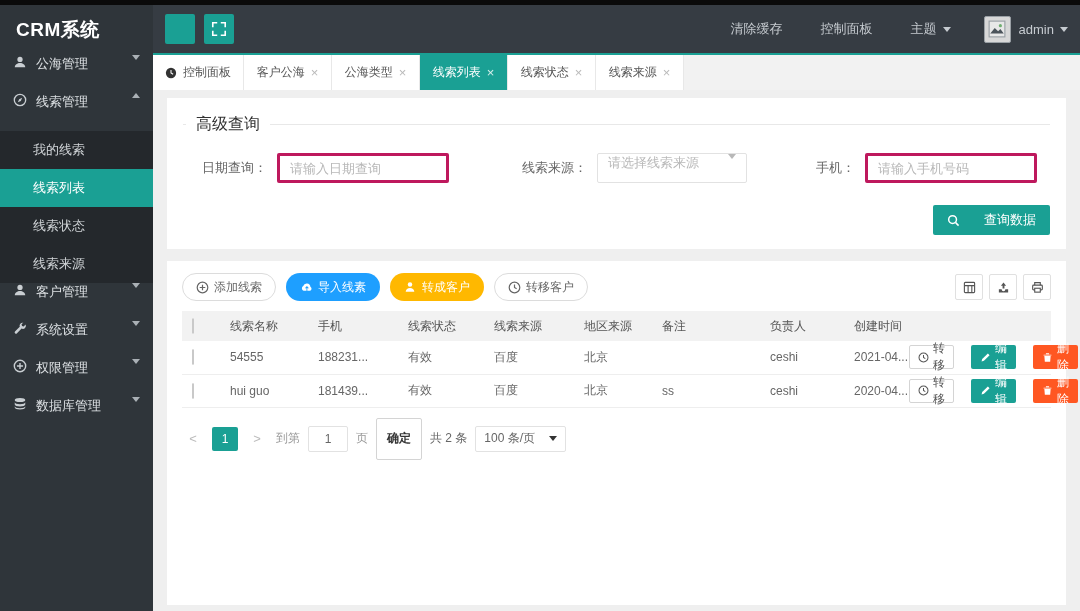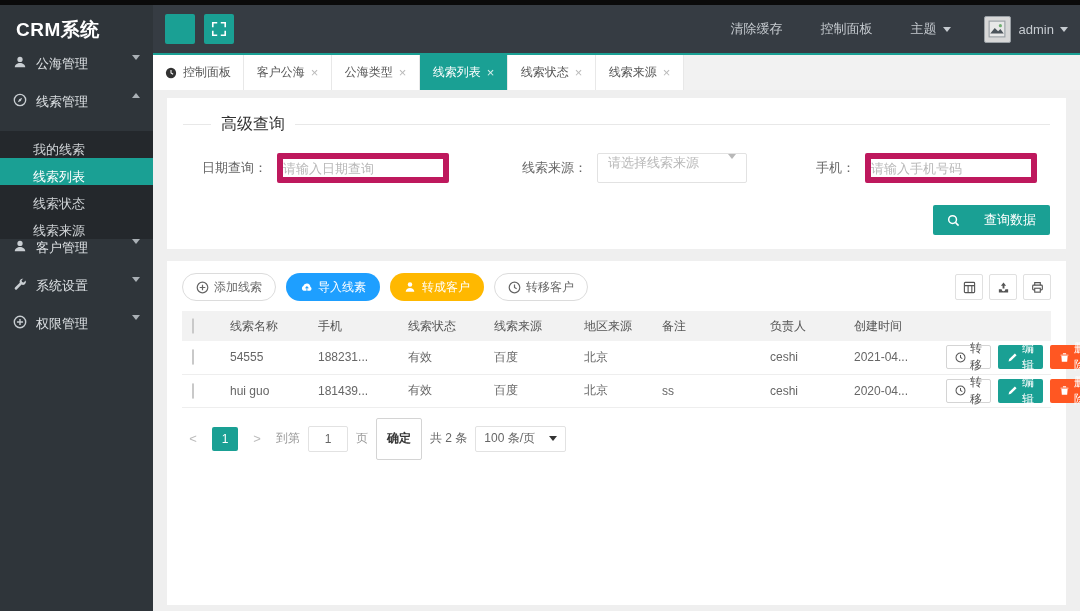--- a/index.html
+++ b/index.html
@@ -11,21 +11,21 @@
   
   .sidebar { width:153px; background:#2F353A; flex-shrink:0; display:flex; flex-direction:column; }
   .logo { height:50px; line-height:50px; padding-left:16px; color:#fff; font-size:19px; font-weight:bold; letter-spacing:.5px; }
   .menu-item { height:38px; display:flex; padding:0 13px; color:#dde1e4; font-size:13px; cursor:pointer; }
   .menu-item .mi-icon { width:14px; height:14px; margin-right:9px; flex-shrink:0; color:#c9ced2; }
   .menu-item .mi-label { flex:1; }
   .caret { width:0; height:0; border-left:4px solid transparent; border-right:4px solid transparent; }
   .caret.down { border-top:5px solid #aab0b5; }
   .caret.up { border-bottom:5px solid #aab0b5; }
   .submenu { background:#24282C; }
-  .submenu-item { height:27px; line-height:38px; padding-left:33px; color:#d2d6d9; font-size:13px; cursor:pointer; }
+  .submenu-item { height:38px; line-height:38px; padding-left:33px; color:#d2d6d9; font-size:13px; cursor:pointer; }
   .submenu-item.active { background:#1AA094; color:#fff; }
 
   
   .main { flex:1; display:flex; flex-direction:column; min-width:0; }
   .header { height:50px; background:#363C43; border-bottom:2px solid #1AA094; display:flex; align-items:center; padding:12px 12px; flex-shrink:0; }
   .sq-btn { width:30px; height:30px; background:#1AA094; border:none; border-radius:2px; margin-right:9px;
     display:flex; align-items:center; justify-content:center; flex-direction:column; cursor:pointer; color:#fff; }
   .sq-btn .bar { width:16px; height:2px; background:#fff; margin:2px 0; border-radius:1px; }
   .spacer { flex:1; }
   .hlink { color:#c6cbd0; font-size:13px; margin:0 19px; cursor:pointer; display:flex; align-items:center; }
@@ -41,25 +41,25 @@
     display:flex; align-items:center; justify-content:center; gap:6px; cursor:pointer; white-space:nowrap; }
   .tab .t-icon { width:12px; height:12px; color:#333; }
   .tab .t-close { color:#b9b9b9; font-size:13px; line-height:1; cursor:pointer; }
   .tab.active { background:#1AA094; color:#fff; }
   .tab.active .t-close { color:#d7efec; }
 
   
   .content { flex:1; background:#EFEFEF; padding:8px 14px 6px; display:flex; flex-direction:column; min-height:0; }
   .query-card { background:#fff; padding:16px 16px 14px; flex-shrink:0; }
   .fieldset { border-top:1px solid #e8e8e8; position:relative; margin-top:10px; }
-  .fieldset-title { position:absolute; top:-11px; left:28px; background:#fff; padding:0 10px; font-size:16px; color:#333; font-weight:500; }
+  .fieldset-title { position:absolute; top:-11px; left:3px; background:#fff; padding:0 10px; font-size:16px; color:#333; font-weight:500; }
   .form-row { display:flex; align-items:center; margin-top:28px; padding-left:2px; }
   .f-label { width:82px; text-align:right; font-size:13px; color:#666; margin-right:10px; white-space:nowrap; }
   .f-label.short { width:60px; margin-left:48px; }
-  .txt-input { width:172px; height:30px; border:6px solid #be185d; border-radius:2px; padding:0 0; font-size:13px; color:#be185d;
+  .txt-input { width:172px; height:30px; border:3px solid #be185d; border-radius:2px; padding:0 10px; font-size:13px; color:#be185d;
     font-family:"Liberation Sans","DejaVu Sans",sans-serif; outline:none; }
   .txt-input::placeholder { color:#b8b8b8; }
   .sel-box { width:150px; height:30px; border:1px solid #e2e2e2; border-radius:2px; padding:0 10px; font-size:13px; color:#b8b8b8;
     display:flex; cursor:pointer; }
   .sel-box .caret.down { margin-left:auto; border-top-color:#b8b8b8; }
   .search-row { display:flex; justify-content:flex-end; margin-top:22px; }
   .btn-search { background:#1AA094; color:#fff; border:none; border-radius:2px; height:30px; padding:0 14px; font-size:13px;
     display:flex; align-items:center; gap:24px; cursor:pointer; }
 
   
@@ -70,21 +70,21 @@
   .pill.outline { background:#fff; border-color:#dcdcdc; color:#666; }
   .pill.blue { background:#1E9FFF; color:#fff; }
   .pill.yellow { background:#FFB800; color:#fff; }
   .tool-group { margin-left:auto; display:flex; gap:6px; }
   .tool-btn { width:28px; height:26px; background:#fff; border:1px solid #e0e0e0; border-radius:2px; color:#555;
     display:flex; align-items:center; justify-content:center; cursor:pointer; }
   table { width:100%; border-collapse:collapse; table-layout:fixed; }
   th { background:#F2F2F2; height:30px; font-size:12px; font-weight:normal; color:#555; text-align:left; padding:0 10px; }
   td { height:33px; font-size:12px; color:#666; padding:0 10px; border-bottom:1px solid #eee; background:#fff; }
   .chk { width:14px; height:14px; border:1px solid #c9c9c9; border-radius:2px; background:#fff; cursor:pointer; }
-  .act-cell { display:flex; gap:7px; align-items:center; justify-content:space-between; }
+  .act-cell { display:flex; gap:17px; align-items:center; justify-content:center; }
   .mini-btn { height:24px; border-radius:2px; font-size:12px; padding:0 8px; display:flex; align-items:center; gap:4px; cursor:pointer; border:1px solid transparent; }
   .mini-btn .p-icon { width:11px; height:11px; }
   .mini-btn.ghost { background:#fff; border-color:#d4d4d4; color:#555; }
   .mini-btn.teal { background:#1AA094; color:#fff; }
   .mini-btn.red { background:#FF5722; color:#fff; }
 
   
   .pager { display:flex; align-items:center; gap:8px; padding:10px 0 4px; font-size:12px; color:#999; }
   .pg-arrow { width:22px; height:24px; display:flex; align-items:center; justify-content:center; color:#bbb; cursor:pointer; font-size:13px; }
   .pg-num { min-width:26px; height:24px; background:#1AA094; color:#fff; border-radius:2px; display:flex; align-items:center; justify-content:center; cursor:pointer; }
@@ -157,20 +157,30 @@
       <span class="mi-icon">
         <svg class="svg" viewBox="0 0 16 16" width="14" height="14" fill="none" stroke="currentColor" stroke-width="1.6">
             <circle cx="8" cy="8" r="6.5"></circle>
             <path d="M8 4.5v7M4.5 8h7"></path>
           </svg>
       </span>
       <span class="mi-label">权限管理</span>
       <span class="caret down"></span>
     </div>
 
+    <div class="menu-item">
+      <span class="mi-icon">
+        <svg class="svg" viewBox="0 0 16 16" width="14" height="14" fill="currentColor">
+            <ellipse cx="8" cy="3.5" rx="6" ry="2.3"></ellipse>
+            <path d="M2 6c0 1.3 2.7 2.3 6 2.3S14 7.3 14 6v2.5c0 1.3-2.7 2.3-6 2.3S2 9.8 2 8.5zM2 10.5c0 1.3 2.7 2.3 6 2.3s6-1 6-2.3V12c0 1.3-2.7 2.3-6 2.3S2 13.3 2 12z"></path>
+          </svg>
+      </span>
+      <span class="mi-label">数据库管理</span>
+      <span class="caret down"></span>
+    </div>
   </div>
 
   <div class="main">
 
     <div class="header">
       <button class="sq-btn">
         <span><span class="bar"></span><span class="bar"></span><span class="bar"></span></span>
       </button>
       <button class="sq-btn">
         <span>

